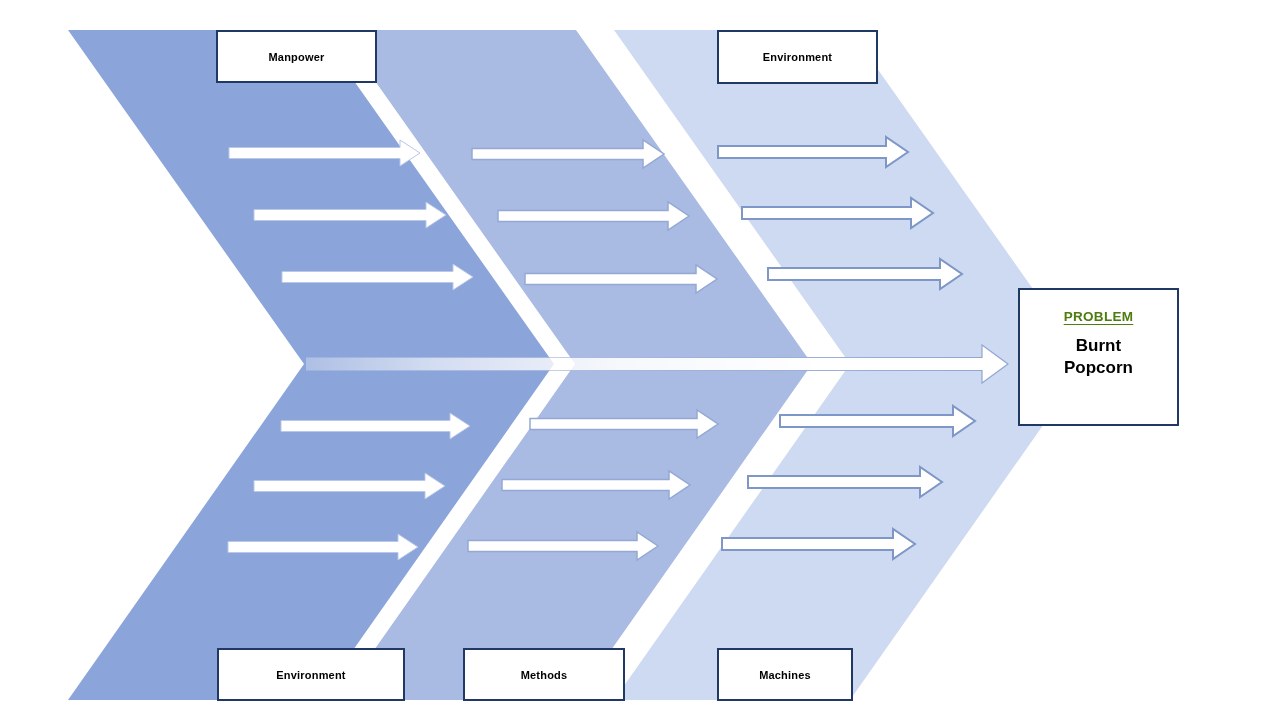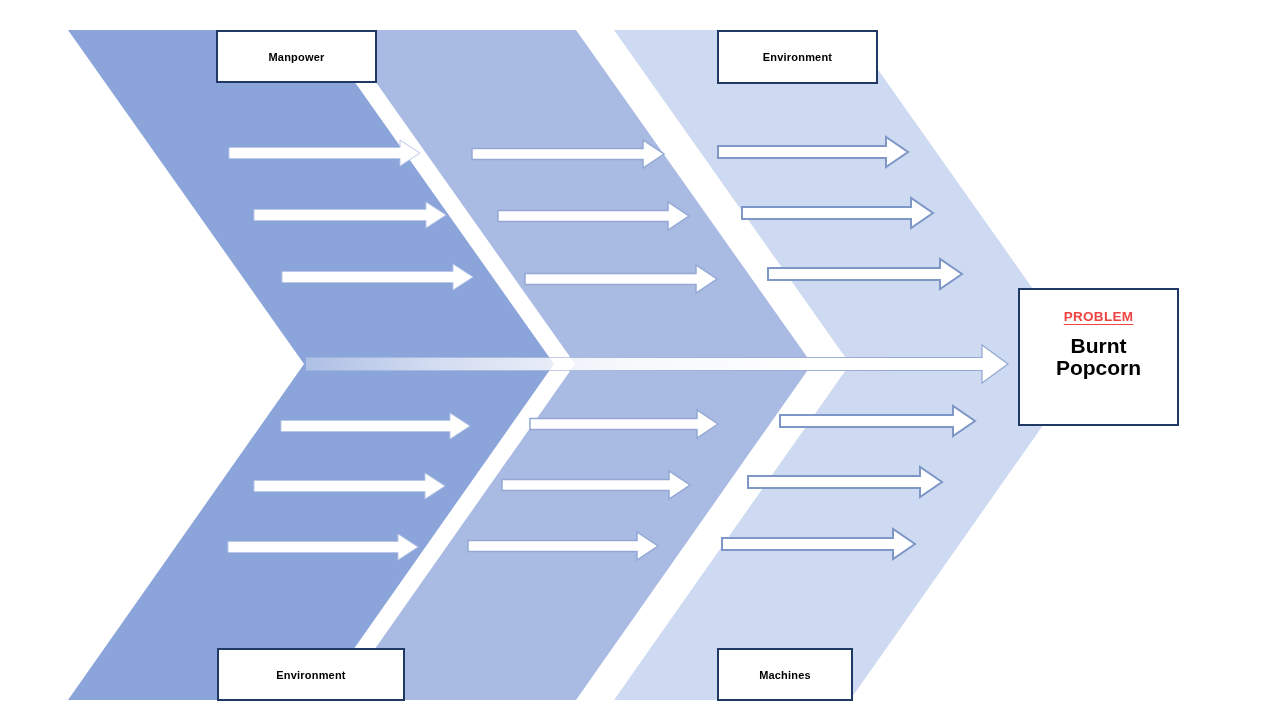--- a/index.html
+++ b/index.html
@@ -20,25 +20,25 @@
   .box-measurements{left:717px;top:30px;width:161px;height:54px;}
   .box-environment{left:217px;top:648px;width:188px;height:53px;}
   .box-methods{left:463px;top:648px;width:162px;height:53px;}
   .box-machines{left:717px;top:648px;width:136px;height:53px;}
   .problem-box{
     position:absolute;left:1018px;top:288px;width:161px;height:138px;
     box-sizing:border-box;background:#fff;border:2px solid #1F3864;
     display:flex;flex-direction:column;align-items:center;z-index:3;
   }
   .problem-title{
-    margin-top:19px;font-size:13.5px;font-weight:bold;color:#ef4444;
+    margin-top:19px;font-size:13.5px;font-weight:bold;color:#4d7c0f;
     text-decoration:underline;text-underline-offset:3px;letter-spacing:.3px;
   }
   .problem-text{
-    margin-top:11px;font-size:21px;font-weight:bold;color:#000;
+    margin-top:11px;font-size:17px;font-weight:bold;color:#000;
     line-height:22px;text-align:center;width:90px;
   }
 </style>
 </head>
 <body>
 
 <div class="stage">
 
   <svg id="cv" width="1280" height="720" viewBox="0 0 1280 720">
       <defs>
@@ -81,20 +81,23 @@
 
   <div class="cat-box box-manpower">
     <span>Manpower</span>
   </div>
   <div class="cat-box box-measurements">
     <span>Environment</span>
   </div>
   <div class="cat-box box-environment">
     <span>Environment</span>
   </div>
+  <div class="cat-box box-methods">
+    <span>Methods</span>
+  </div>
   <div class="cat-box box-machines">
     <span>Machines</span>
   </div>
 
   <div class="problem-box">
     <div class="problem-title">PROBLEM</div>
     <div class="problem-text">Burnt Popcorn</div>
   </div>
 
 </div>

